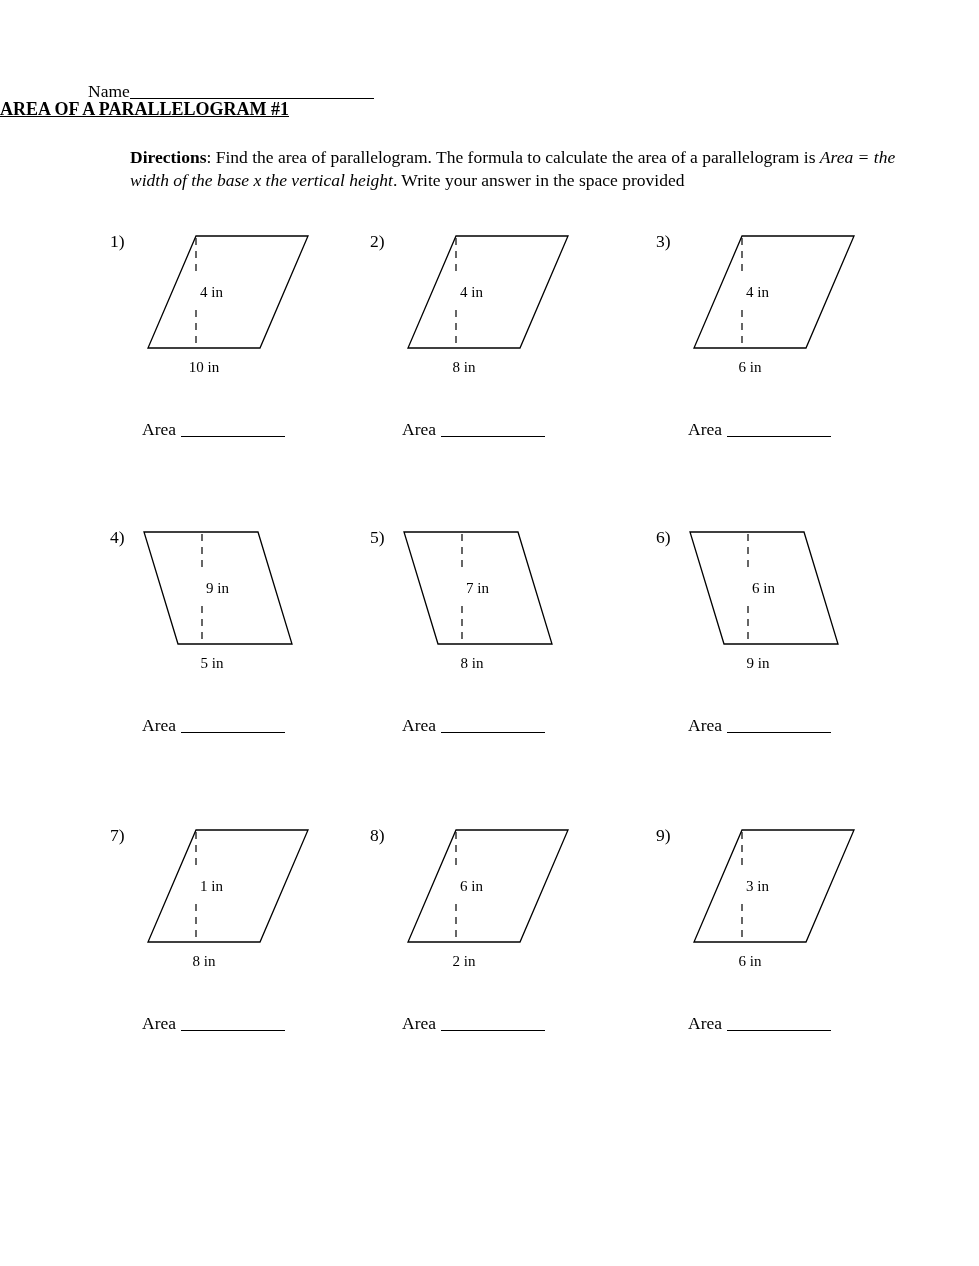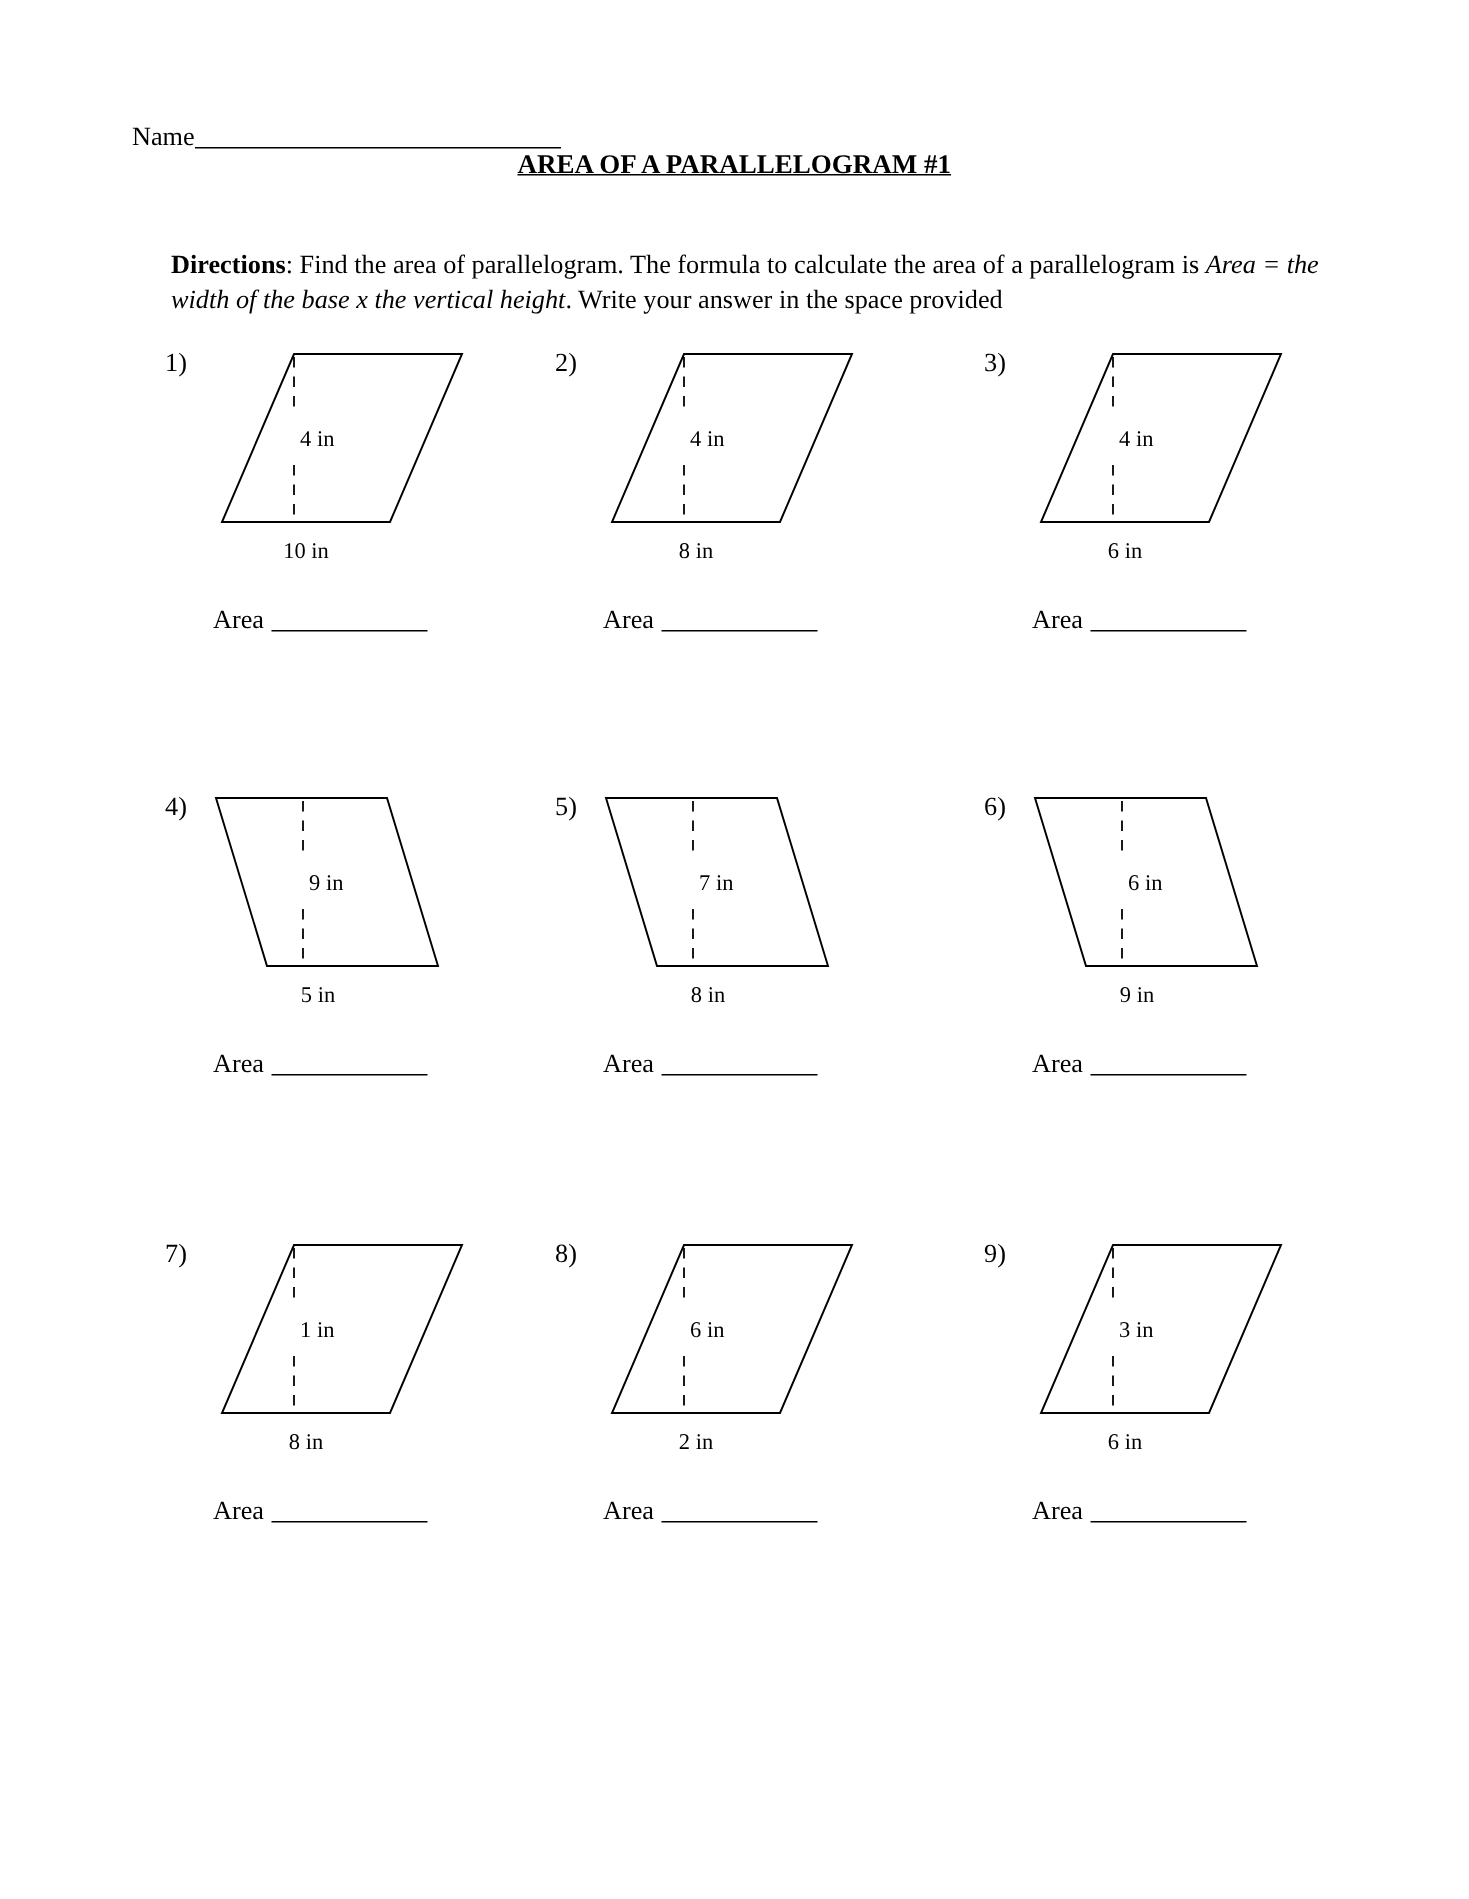--- a/index.html
+++ b/index.html
@@ -28,33 +28,32 @@
     height: 1em;
     border-bottom: 1.3px solid #000;
     position: relative;
     top: 2px;
   }
   .title {
     position: absolute;
     left: 0;
     top: 99px;
     width: 100%;
-    text-align: center;
+    text-align: left;
     font-size: 18px;
     font-weight: bold;
   }
   .title .t-underline { text-decoration: underline; }
   .directions {
     position: absolute;
-    left: 114px;
+    left: 130px;
     top: 146px;
     width: 776px;
     font-size: 17.5px;
     line-height: 1.33;
-    margin-top: 19px;
   }
   .directions .d-label { font-weight: bold; }
   .directions .d-italic { font-style: italic; }
 
   .problem { position: absolute; width: 280px; }
   .fig { display: flex; align-items: flex-start; }
   .pnum {
     flex: 0 0 auto;
     width: 30px;
     font-size: 17.5px;
@@ -64,21 +63,21 @@
   svg.pgram { display: block; }
   svg .shape-stroke { fill: none; stroke: #000; stroke-width: 1.3px; }
   svg .dash { stroke: #000; stroke-width: 1.2px; stroke-dasharray: 7 6; }
   svg text {
     font-family: "Liberation Serif", serif;
     font-size: 15px;
     fill: #000;
   }
   .area-row {
     margin-left: 32px;
-    margin-top: 20px;
+    margin-top: 36px;
     font-size: 17.5px;
   }
   .answer-blank {
     display: inline-block;
     width: 104px;
     height: 1em;
     border-bottom: 1.3px solid #000;
     margin-left: 5px;
     position: relative;
     top: 2px;

